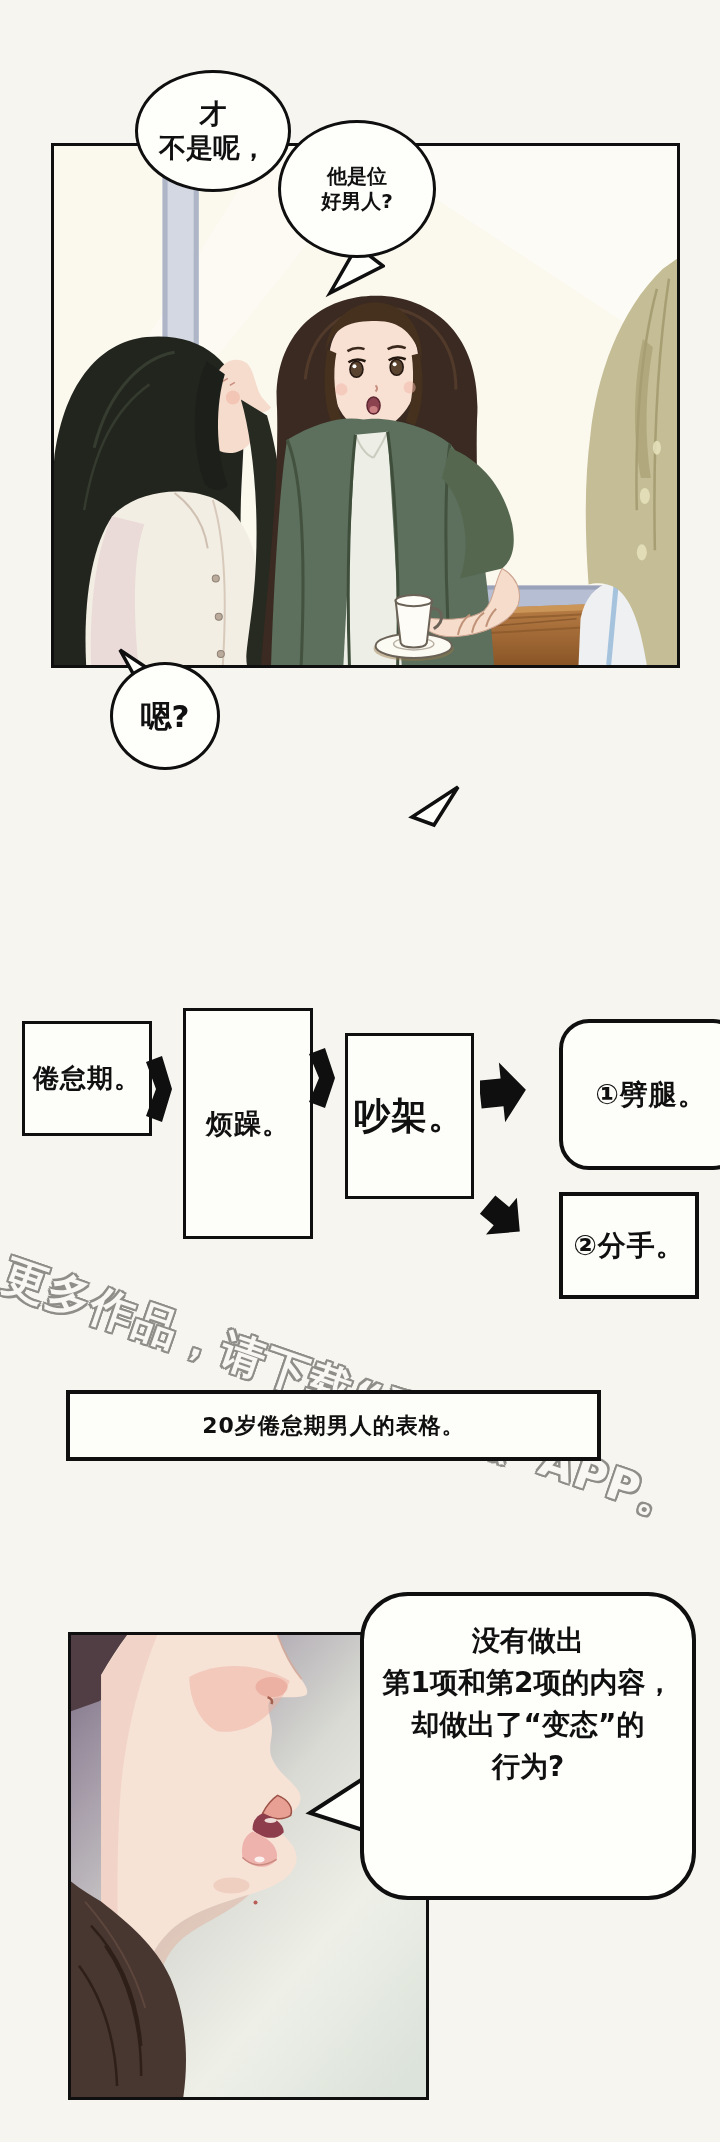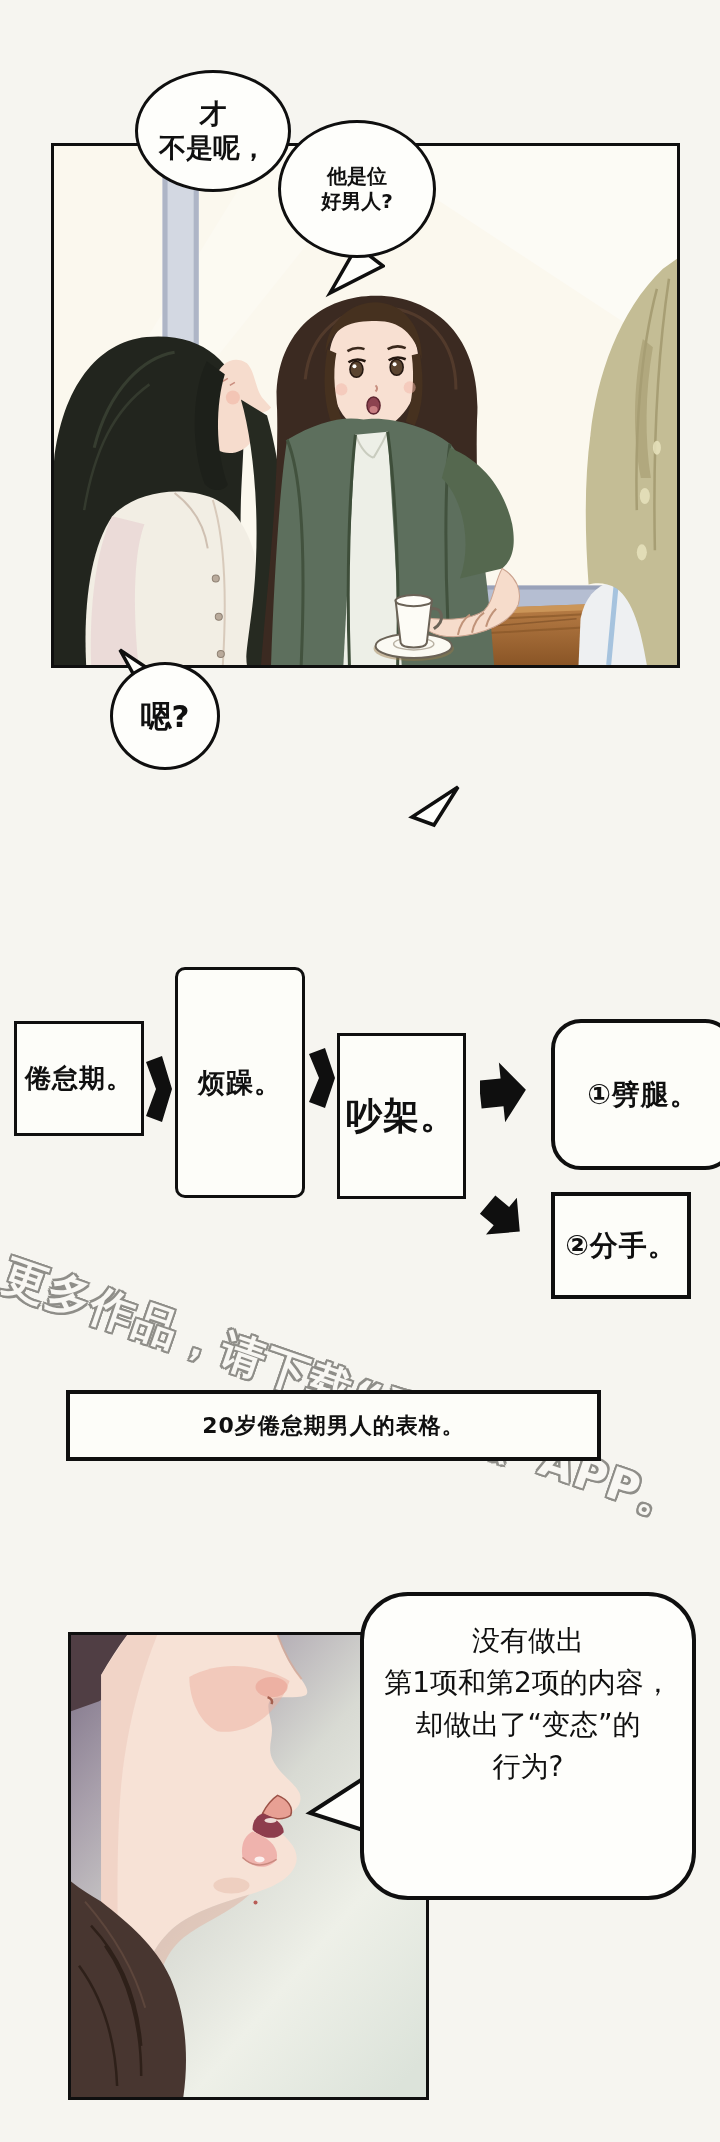--- a/index.html
+++ b/index.html
@@ -6,32 +6,32 @@
   *{box-sizing:border-box;}
   .page{position:relative;width:720px;height:2142px;background:#f6f5f0;overflow:hidden;
         font-family:"DejaVu Sans","Liberation Sans",sans-serif;color:#101010;}
   .panel{position:absolute;border:3.5px solid #0f0f0f;background:#fbf8ee;overflow:hidden;}
   .panel svg{display:block;width:100%;height:100%;}
   .bubble{position:absolute;background:#fefefb;border:3.5px solid #0f0f0f;border-radius:50%;
           display:flex;align-items:center;justify-content:center;text-align:center;
           font-weight:bold;white-space:pre-line;z-index:6;line-height:1.25;}
   .tail{position:absolute;z-index:5;}
   .fbox{position:absolute;background:#fdfdf9;border:3.5px solid #0f0f0f;display:flex;
-        align-items:center;justify-content:center;font-weight:bold;z-index:4;letter-spacing:1px;}
+        align-items:center;justify-content:center;font-weight:bold;z-index:4;letter-spacing:1px;margin-left:8px;}
   .arrow{position:absolute;z-index:4;}
   .watermark{position:absolute;left:14px;top:1246px;z-index:2;font-weight:bold;font-size:44px;
        letter-spacing:2px;color:#f8f7f3;white-space:nowrap;transform:rotate(19deg);transform-origin:0 0;
        text-shadow:-2px -2px 0 #8f8e89, 2px -2px 0 #8f8e89, -2px 2px 0 #8f8e89, 2px 2px 0 #8f8e89,
                    -2px 0 0 #8f8e89, 2px 0 0 #8f8e89, 0 -2px 0 #8f8e89, 0 2px 0 #8f8e89;}
   .titlebox{position:absolute;left:66px;top:1390px;width:535px;height:71px;background:#fdfdf9;
        border:4.5px solid #0f0f0f;display:flex;align-items:center;justify-content:center;
        font-size:22px;font-weight:bold;letter-spacing:1px;z-index:4;}
   .bubble-rect{position:absolute;left:360px;top:1592px;width:336px;height:308px;background:#fefefb;
        border:4px solid #0f0f0f;border-radius:48px;z-index:6;display:flex;justify-content:center;
-       padding-top:24px;font-size:28px;font-weight:normal;text-align:center;white-space:pre-line;line-height:1.5;}
+       padding-top:24px;font-size:28px;font-weight:bold;text-align:center;white-space:pre-line;line-height:1.5;}
 </style>
 </head>
 <body>
 
 <div class="page">
 
   <div class="panel" style="left:51px;top:143px;width:629px;height:525px;">
     <svg viewBox="0 0 620 516" preserveAspectRatio="none">
       <defs>
         <linearGradient id="wood" x1="0" y1="0" x2="0" y2="1">
@@ -165,21 +165,21 @@
   <div class="bubble" style="left:110px;top:662px;width:110px;height:108px;font-size:31px;">
     <span>嗯?</span>
   </div>
 
   <div class="fbox" style="left:14px;top:1021px;width:130px;height:115px;font-size:26px;">
     <span>倦怠期。</span>
   </div>
   <svg class="arrow" style="left:146px;top:1056px;" width="26" height="66">
     <polygon points="0,6 16,0 26,33 16,66 0,60 10,33" fill="#0f0f0f"></polygon>
   </svg>
-  <div class="fbox" style="left:175px;top:967px;width:130px;height:231px;font-size:27px;border-radius:10px;">
+  <div class="fbox" style="left:175px;top:1008px;width:130px;height:231px;font-size:27px;">
     <span>烦躁。</span>
   </div>
   <svg class="arrow" style="left:309px;top:1048px;" width="26" height="60">
     <polygon points="0,6 16,0 26,30 16,60 0,54 10,30" fill="#0f0f0f"></polygon>
   </svg>
   <div class="fbox" style="left:337px;top:1033px;width:129px;height:166px;font-size:36px;">
     <span>吵架。</span>
   </div>
   <svg class="arrow" style="left:480px;top:1052px;" width="50" height="80">
     <g transform="rotate(-6 25 40)">

